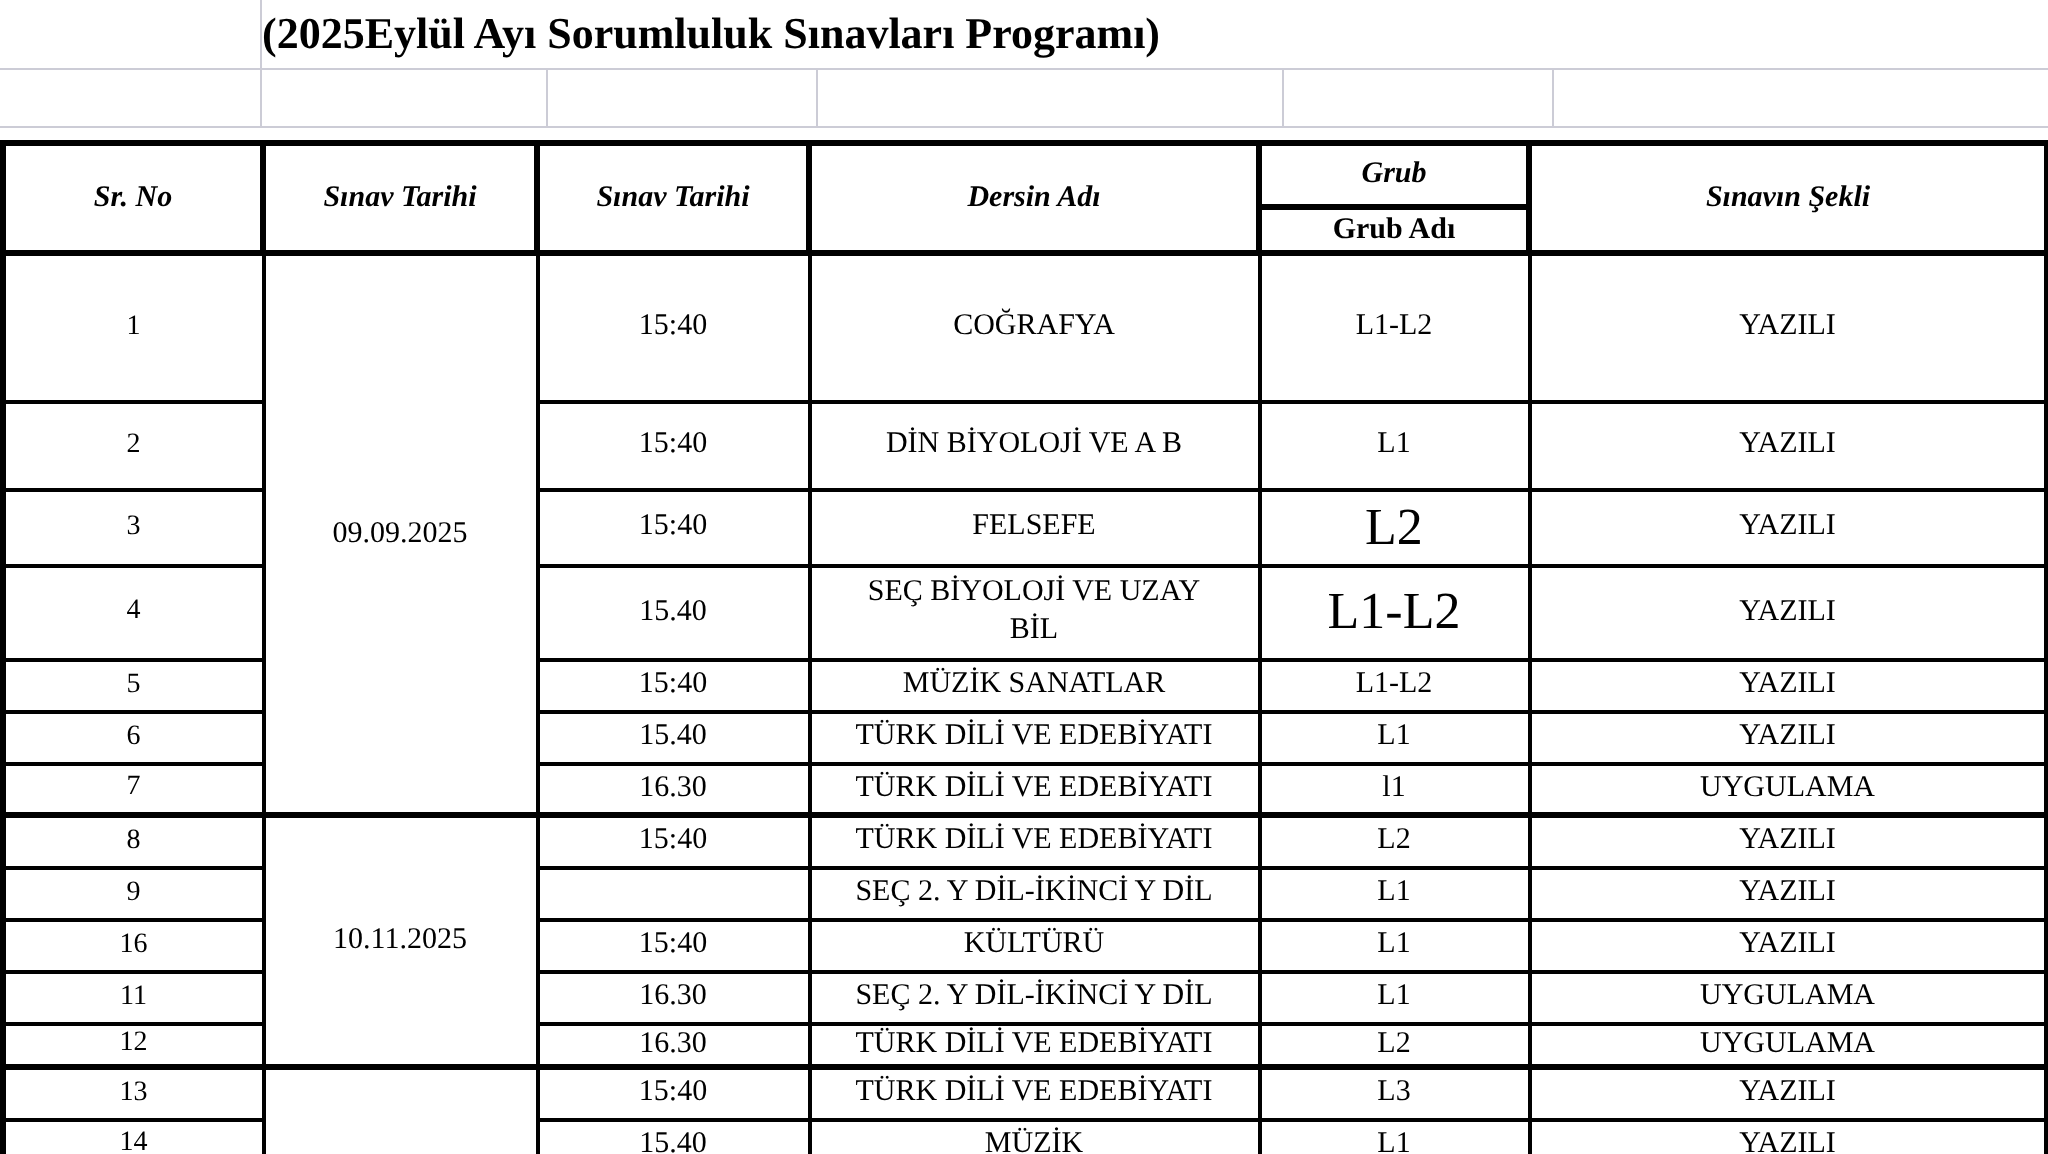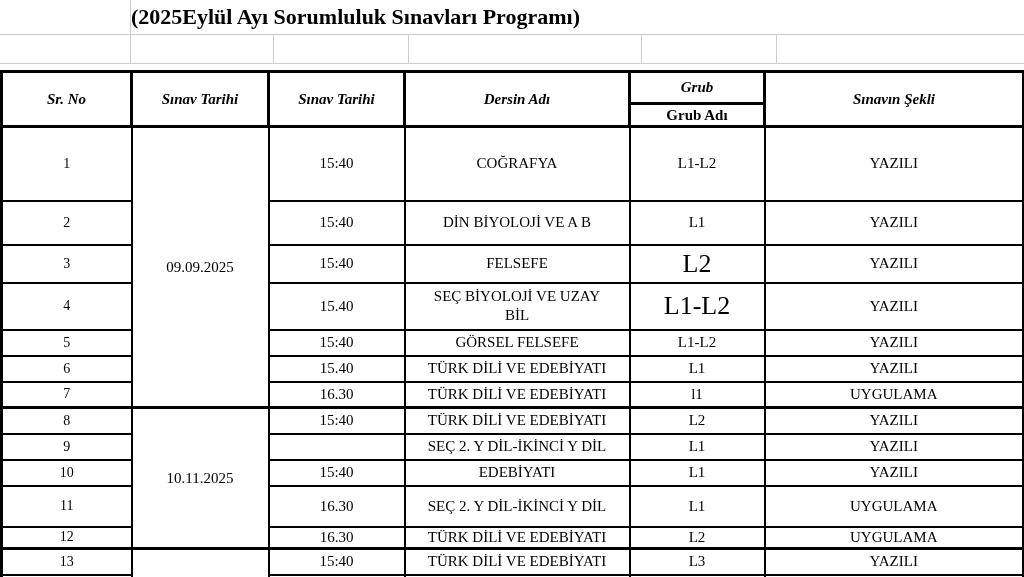--- a/index.html
+++ b/index.html
@@ -115,21 +115,21 @@
           <td class="c-no">4</td>
           <td class="c-time">15.40</td>
           <td class="c-course">SEÇ BİYOLOJİ VE UZAY
 BİL</td>
           <td class="c-group big">L1-L2</td>
           <td class="c-type">YAZILI</td>
         </tr>
         <tr style="height: 26px;">
           <td class="c-no">5</td>
           <td class="c-time">15:40</td>
-          <td class="c-course">GÖRSEL FELSEFE</td>
+          <td class="c-course">MÜZİK SANATLAR</td>
           <td class="c-group">L1-L2</td>
           <td class="c-type">YAZILI</td>
         </tr>
         <tr style="height: 26px;">
           <td class="c-no">6</td>
           <td class="c-time">15.40</td>
           <td class="c-course">TÜRK DİLİ VE EDEBİYATI</td>
           <td class="c-group">L1</td>
           <td class="c-type">YAZILI</td>
         </tr>
@@ -149,27 +149,27 @@
           <td class="c-type">YAZILI</td>
         </tr>
         <tr style="height: 26px;">
           <td class="c-no">9</td>
           <td class="c-time"></td>
           <td class="c-course">SEÇ 2. Y DİL-İKİNCİ Y DİL</td>
           <td class="c-group">L1</td>
           <td class="c-type">YAZILI</td>
         </tr>
         <tr style="height: 26px;">
-          <td class="c-no">10</td>
+          <td class="c-no">16</td>
           <td class="c-time">15:40</td>
-          <td class="c-course">EDEBİYATI</td>
+          <td class="c-course">KÜLTÜRÜ</td>
           <td class="c-group">L1</td>
           <td class="c-type">YAZILI</td>
         </tr>
-        <tr style="height: 41px;">
+        <tr style="height: 26px;">
           <td class="c-no">11</td>
           <td class="c-time">16.30</td>
           <td class="c-course">SEÇ 2. Y DİL-İKİNCİ Y DİL</td>
           <td class="c-group">L1</td>
           <td class="c-type">UYGULAMA</td>
         </tr>
         <tr style="height: 22px;">
           <td class="c-no">12</td>
           <td class="c-time">16.30</td>
           <td class="c-course">TÜRK DİLİ VE EDEBİYATI</td>

